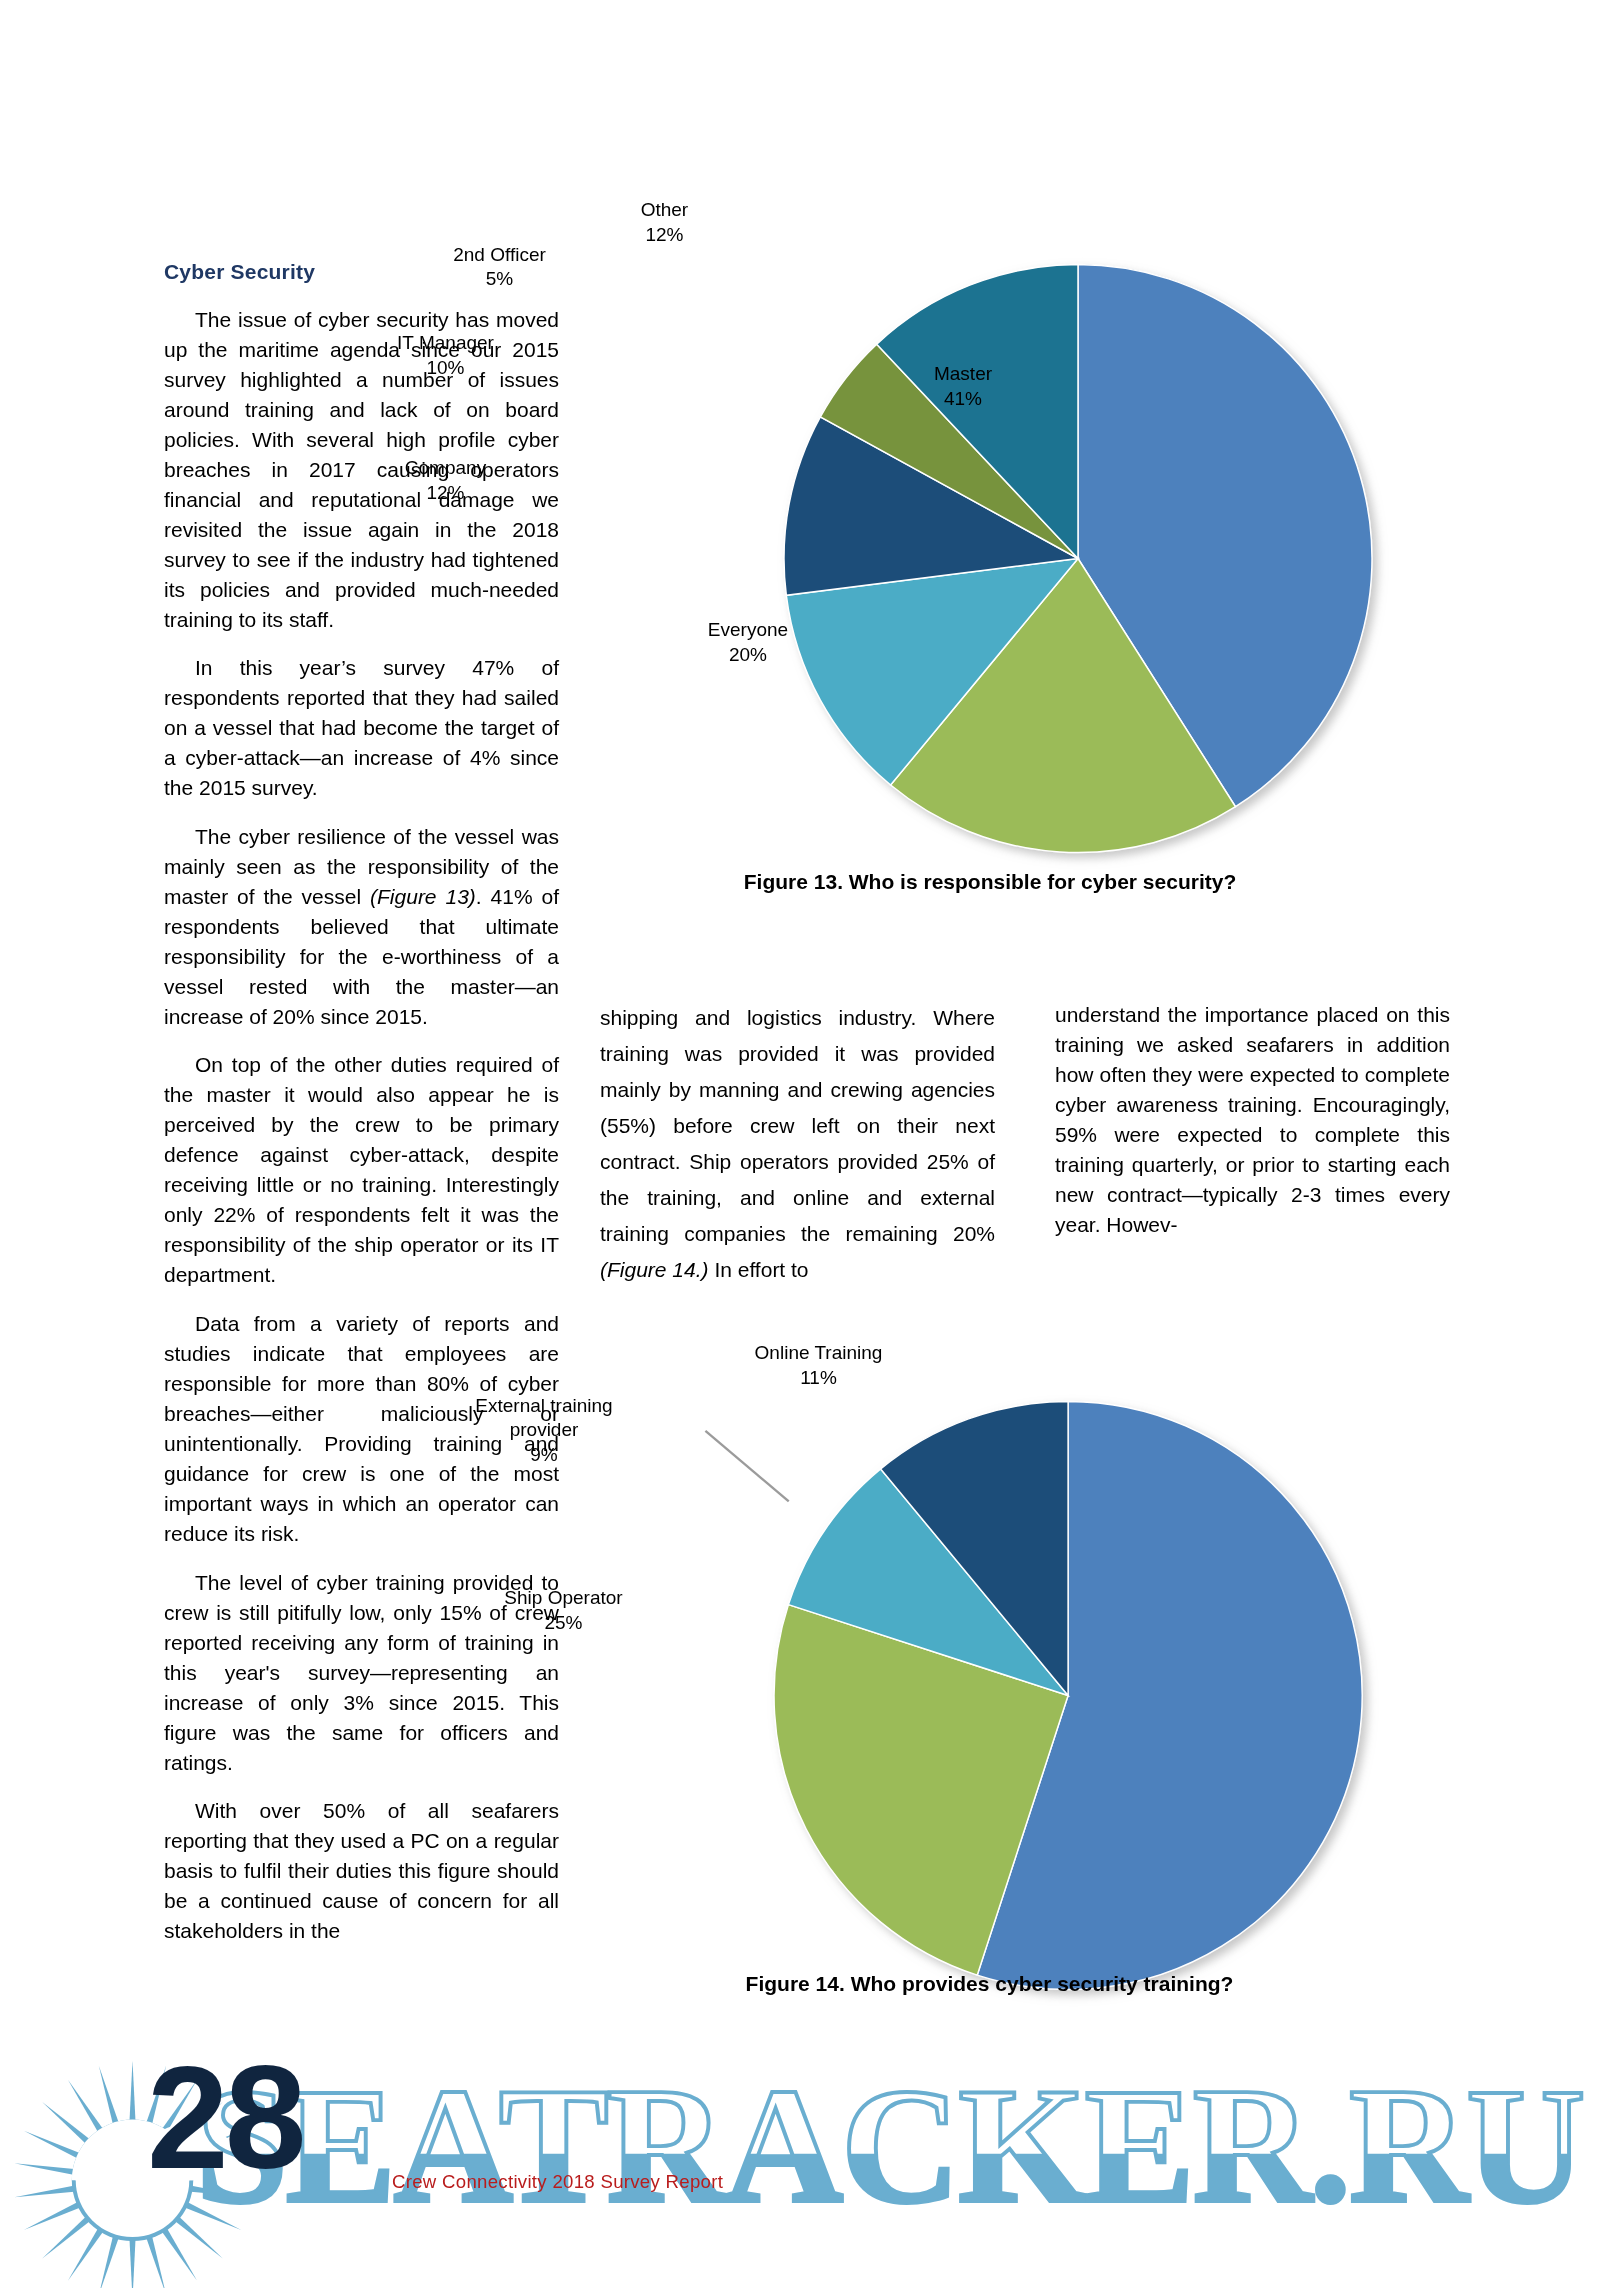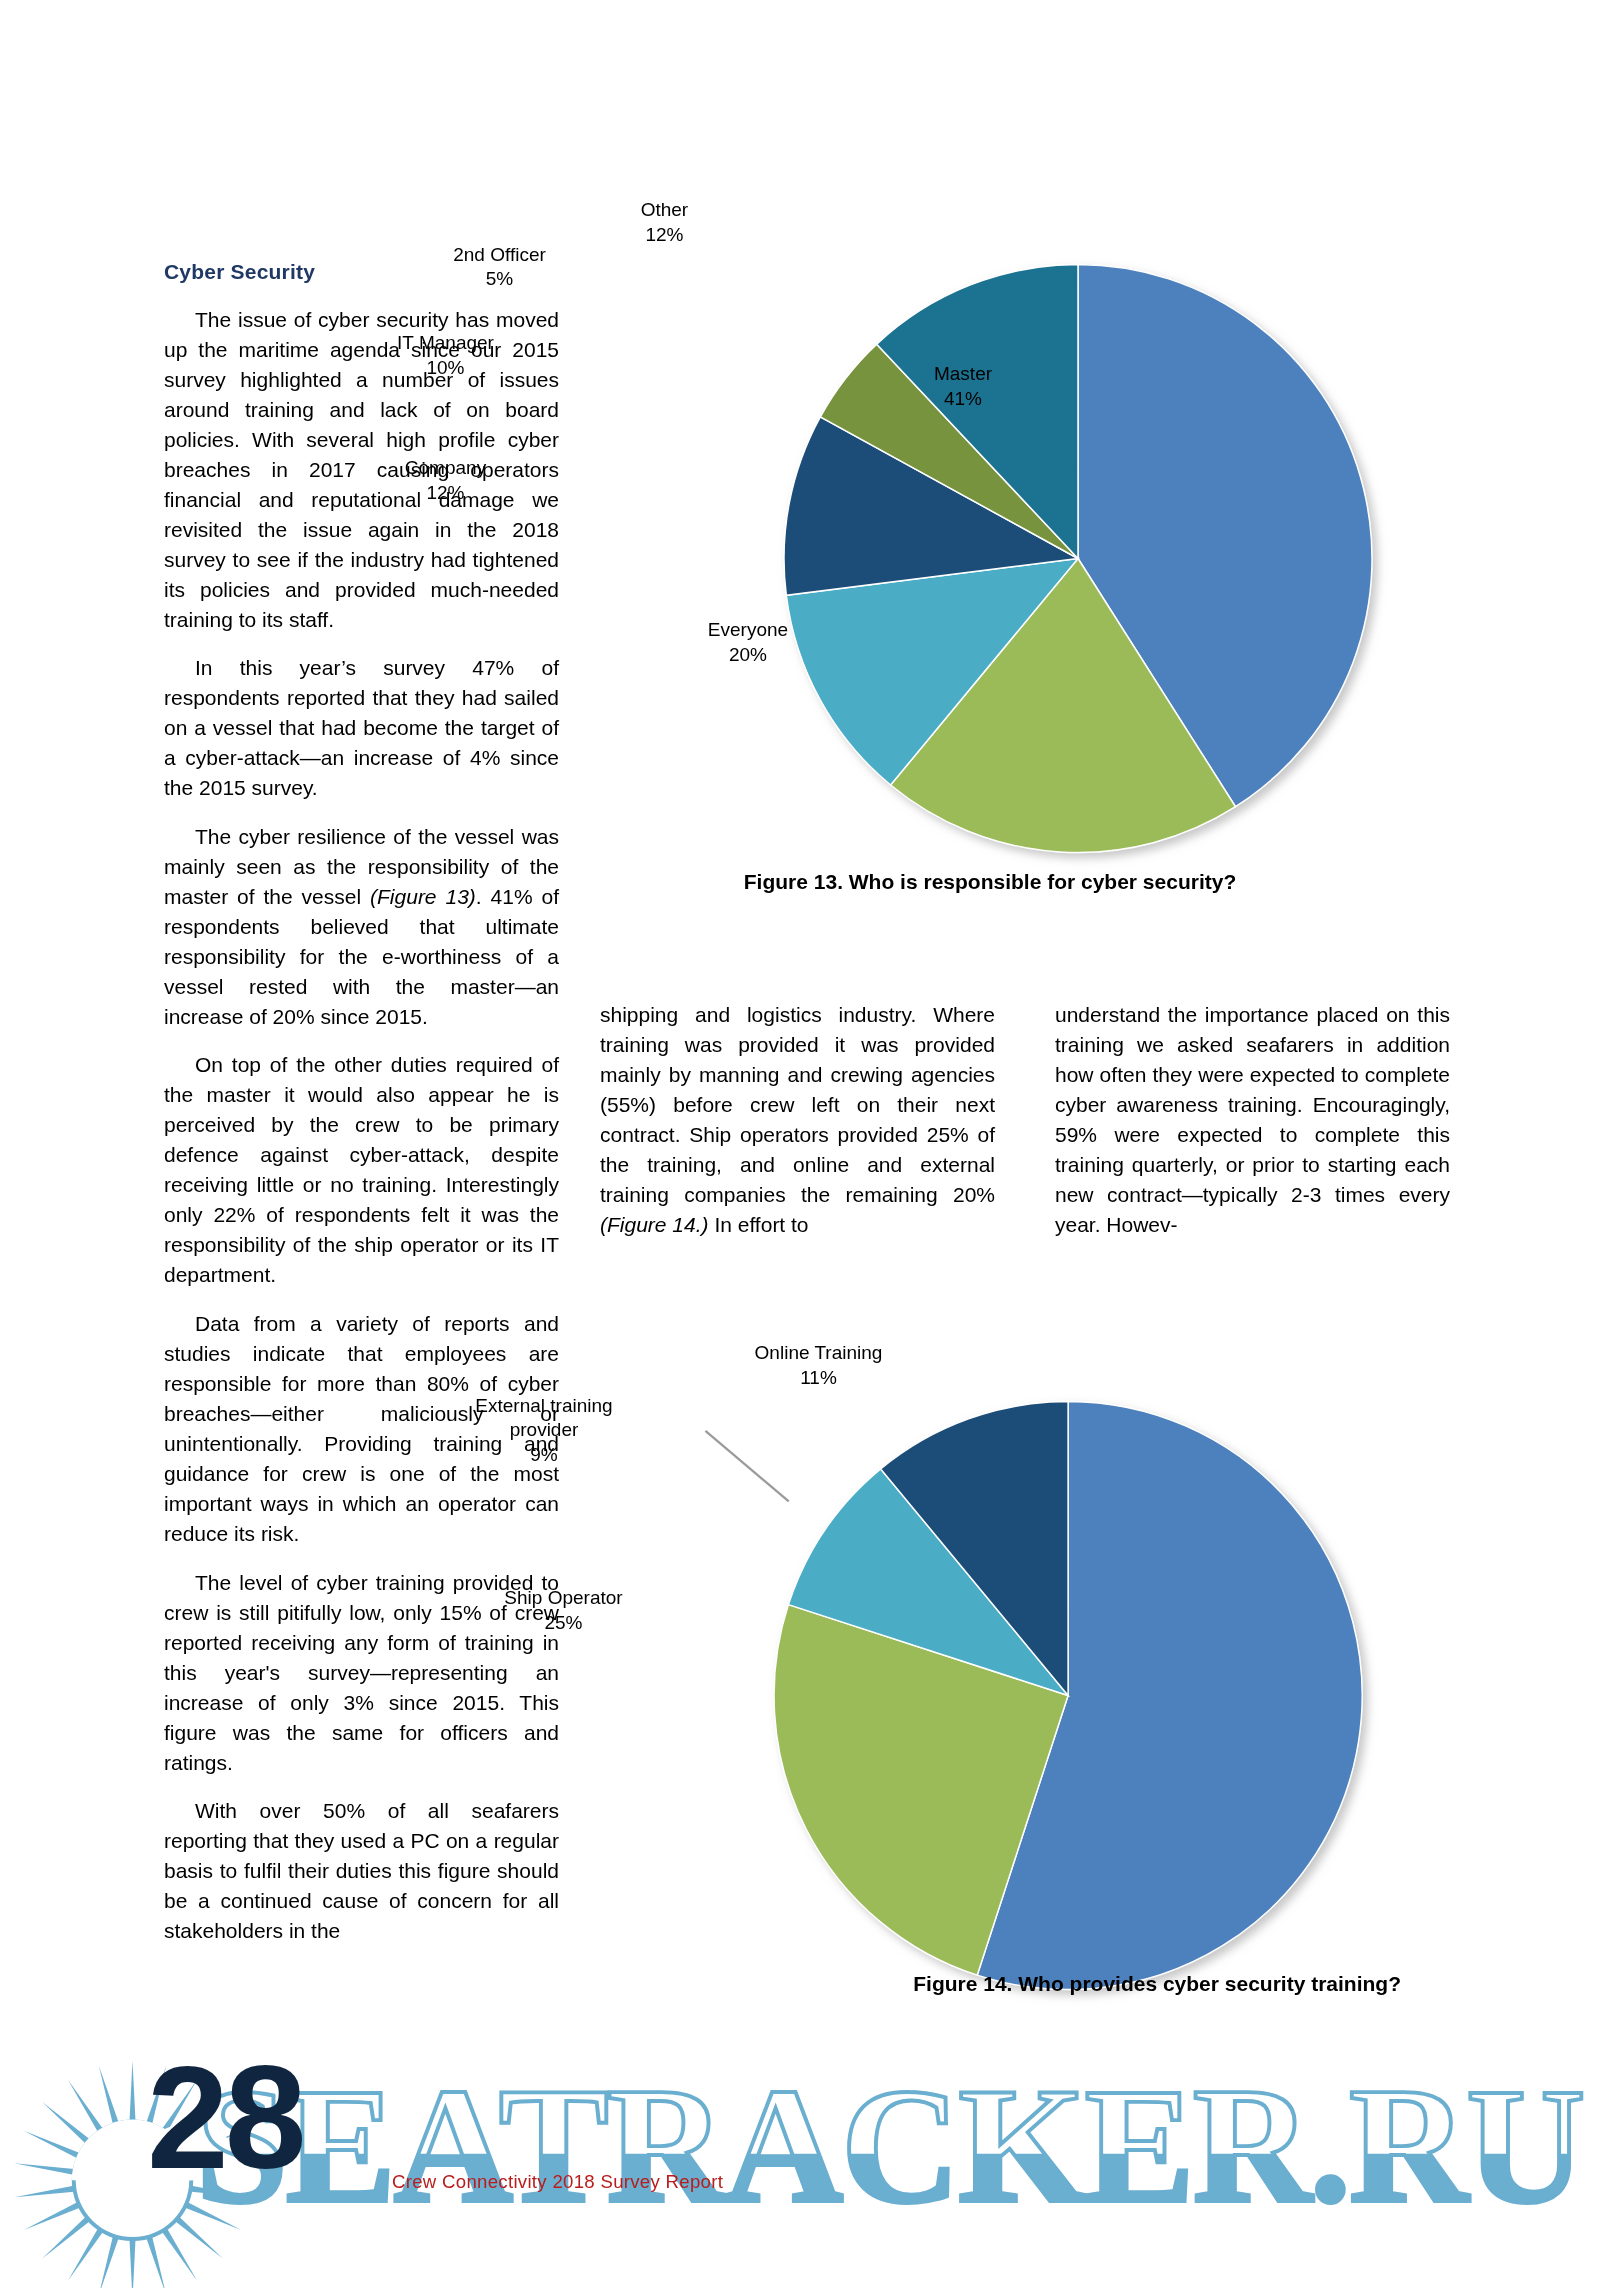--- a/index.html
+++ b/index.html
@@ -23,39 +23,39 @@
   .sect-title {
     font-size:21px; font-weight:bold; color:#1f3864;
     margin:0 0 17.6px 0; letter-spacing:0.2px;
   }
   .col-left p { margin:0 0 18.6px 0; text-indent:31px; }
   .col-left p:last-child { margin-bottom:17px; }
   .it { font-style:italic; }
 
   .col-mid {
     position:absolute; left:600px; top:1000px; width:395px;
-    font-size:21px; line-height:30px; text-align:justify;
+    font-size:21px; line-height:36px; text-align:justify;
   }
   .col-right {
     position:absolute; left:1055px; top:1000px; width:395px;
     font-size:21px; line-height:30px; text-align:justify;
   }
   .col-mid p, .col-right p { margin:0; }
 
   
   .chart-wrap { position:absolute; }
   #chart13 { left:588px; top:235px; width:980px; height:647px; }
   #chart14 { left:578px; top:1372px; width:990px; height:647px; }
 
   .caption {
     position:absolute; font-size:21px; font-weight:bold;
     color:#000; text-align:center;
   }
   #cap13 { left:588px; top:870px; width:804px; }
-  #cap14 { left:578px; top:1972px; width:823px;text-align:right; }
+  #cap14 { left:578px; top:1972px; width:823px; }
 
   .pielabel {
     position:absolute; font-size:19px; line-height:24.5px;
     text-align:center; color:#000; white-space:nowrap;
   }
 
   
   .footer-text {
     position:absolute; left:392px; top:2171px;
     font-size:18.6px; color:#b91c1c; letter-spacing:0.3px;

